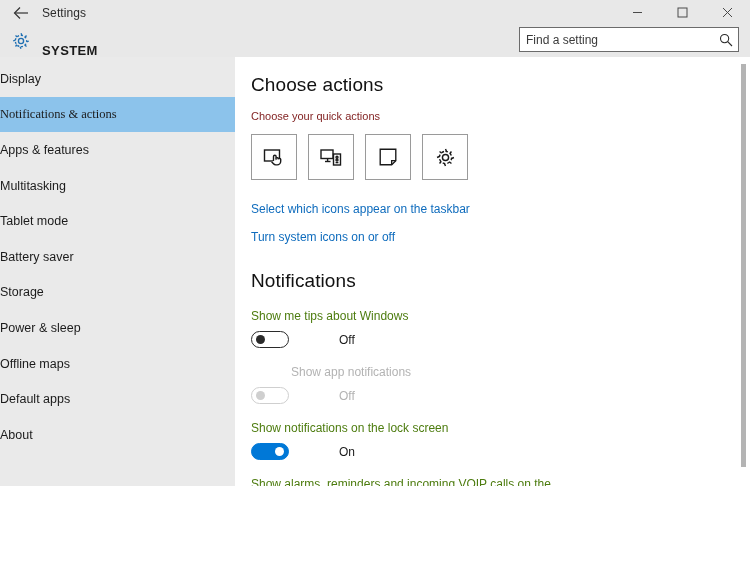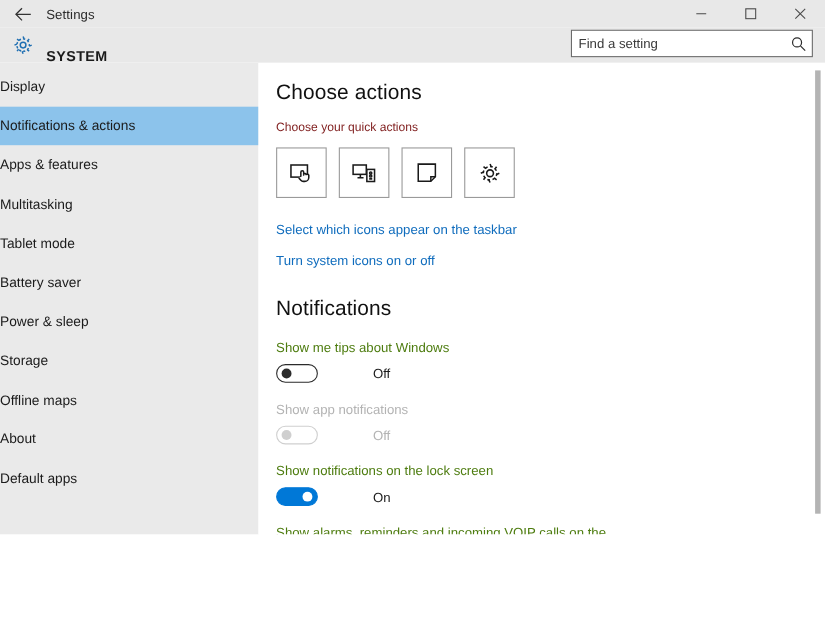--- a/index.html
+++ b/index.html
@@ -114,20 +114,21 @@
   }
   .nav-item {
     height: 35.6px;
     display: flex;
     align-items: center;
     font-size: 12.5px;
     color: #1b1b1b;
   }
   .nav-item.active {
     background: #8cc3eb;
+    font-family: Liberation Serif, serif;
   }
 
   
   .content {
     flex: 1;
     background: #ffffff;
     padding: 0 0 0 16px;
     position: relative;
     overflow: hidden;
   }
@@ -177,21 +178,21 @@
   .link.first { margin-top: 22px; }
 
   
   .setting { margin-top: 16px; }
   .setting-label {
     font-size: 12px;
     color: #4d7c0f;
     line-height: 17px;
     max-width: 310px;
   }
-  .setting.disabled .setting-label { color: #b3b3b3; }
+  .setting.disabled .setting-label { color: #b3b3b3; margin-left: 40px; }
   .toggle-row {
     display: flex;
     align-items: center;
     margin-top: 6px;
     gap: 36px;
   }
   .switch {
     width: 38px; height: 17px;
     border-radius: 9px;
     border: 1px solid #2b2b2b;
@@ -313,33 +314,33 @@
       <div class="nav-item">
           <span>Multitasking</span>
         </div>
       <div class="nav-item">
           <span>Tablet mode</span>
         </div>
       <div class="nav-item">
           <span>Battery saver</span>
         </div>
       <div class="nav-item">
+          <span>Storage</span>
+        </div>
+      <div class="nav-item">
           <span>Power &amp; sleep</span>
         </div>
       <div class="nav-item">
-          <span>Storage</span>
-        </div>
-      <div class="nav-item">
           <span>Offline maps</span>
         </div>
       <div class="nav-item">
+          <span>Default apps</span>
+        </div>
+      <div class="nav-item">
           <span>About</span>
-        </div>
-      <div class="nav-item">
-          <span>Default apps</span>
         </div>
     </div>
 
     <div class="content">
 
 
       <div class="section-title">Choose actions</div>
       <div class="sub-label">Choose your quick actions</div>
 
       <div class="tiles">

